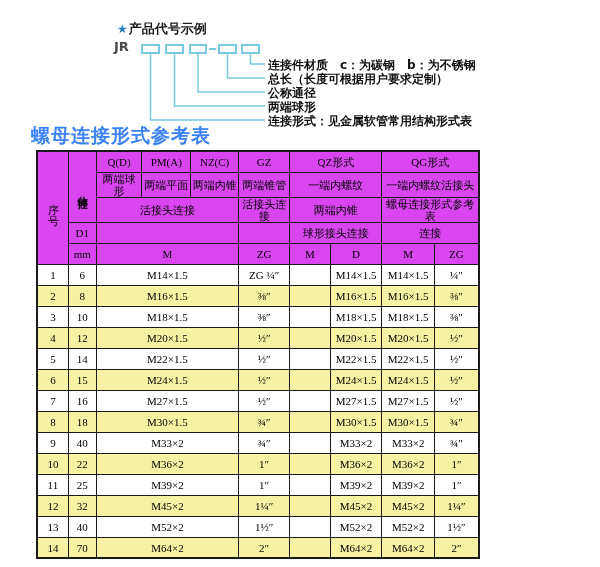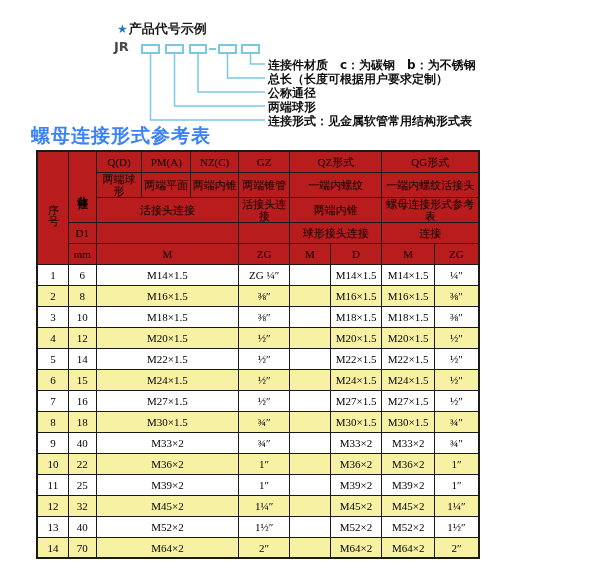--- a/index.html
+++ b/index.html
@@ -39,21 +39,21 @@
   table.spec {
     position:absolute; left:36px; top:150px;
     border-collapse:collapse; table-layout:fixed;
     font-size:11px; line-height:1.1; color:#000;
     border:2px solid #1a1a1a;
   }
   .spec th, .spec td {
     border:1px solid #1a1a1a; text-align:center; vertical-align:middle;
     padding:0 1px; font-weight:normal; overflow:hidden;
   }
-  .spec thead th { background:#b91c1c; }
+  .spec thead th { background:#d946ef; }
   .spec thead tr { height:21px; }
   .spec tbody tr { height:21px; }
   .spec tbody td { background:#ffffff; }
   .spec tbody tr.alt td { background:#f7f1a3; }
   .vtext {
     display:inline-block; writing-mode:vertical-lr; text-orientation:upright;
     line-height:1;
   }
   .vtext.wide { letter-spacing:12px; }
   .vtext.tight { letter-spacing:1px; }

